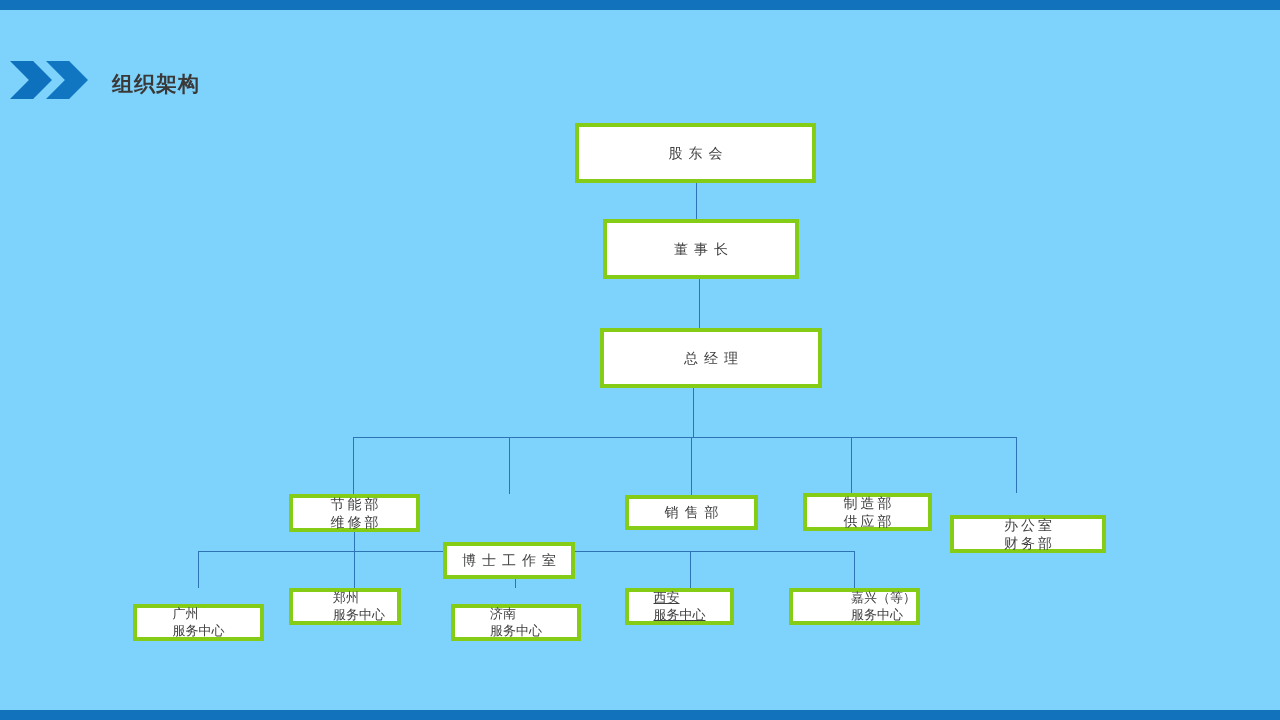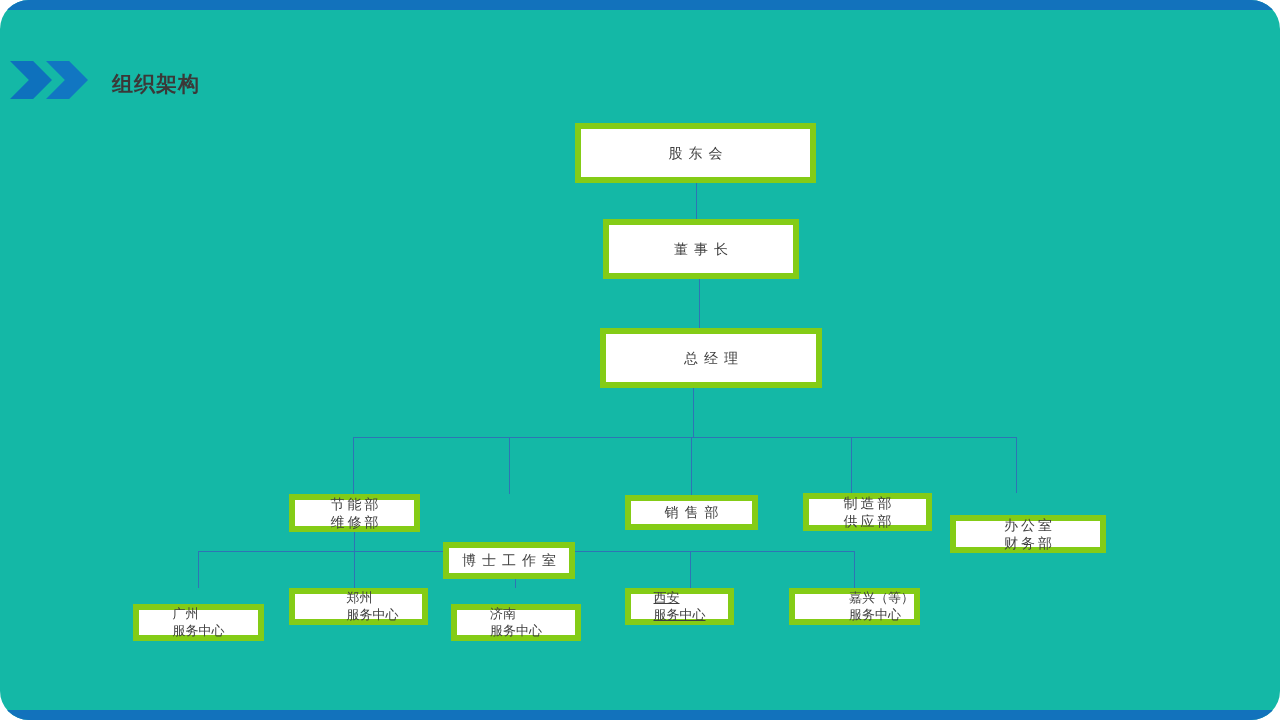--- a/index.html
+++ b/index.html
@@ -1,40 +1,40 @@
 <!DOCTYPE html>
 <html><head>
 <meta charset="utf-8">
 <style>
   * { margin:0; padding:0; box-sizing:border-box; }
   html,body { background:#ffffff; }
   body { font-family:"Liberation Sans","DejaVu Sans",sans-serif; }
   .slide {
     position:relative; width:1280px; height:720px;
-    background:#14b8a6; overflow:hidden;border-radius:29px;
+    background:#7dd3fc; overflow:hidden;
   }
   .bar { position:absolute; left:0; width:1280px; height:10px; background:#1272BC; }
   .bar.top { top:0; }
   .bar.bottom { bottom:0; }
 
   .chevrons { position:absolute; left:10px; top:61px; width:80px; height:38px; }
   .chev {
     position:absolute; top:0; width:42px; height:38px; background:#0E71BD;
     clip-path:polygon(0 0, 55% 0, 100% 50%, 55% 100%, 0 100%, 45% 50%);
   }
   .chev.c1 { left:0; }
   .chev.c2 { left:36px; background:#1176C2; }
 
   .heading {
     position:absolute; left:112px; top:70px;
     font-size:21px; font-weight:bold; color:#3B3838; letter-spacing:1px;
   }
 
   .node {
-    position:absolute; background:#ffffff; border:6px solid #84cc16;
+    position:absolute; background:#ffffff; border:4px solid #84cc16;
     display:flex; align-items:center; justify-content:center;
     color:#404040; font-size:14px; text-align:center;
   }
   .node-label { white-space:pre-line; line-height:1.3; }
   .spacing-wide .node-label { letter-spacing:6px; margin-right:-6px; }
   .spacing-mid  .node-label { letter-spacing:3px; margin-right:-3px; }
   .align-left   .node-label { text-align:left; font-size:13px; letter-spacing:0; }
 
   .cline { position:absolute; background:#2E74B5; }
   .cline.v { width:1px; }
@@ -100,21 +100,21 @@
     </div>
     <div class="node spacing-mid" style="left:950px;top:515px;width:156px;height:38px;">
       <span class="node-label">办公室
 财务部</span>
     </div>
 
     <div class="node align-left" style="left:133px;top:588px;width:131px;height:37px;margin-top:16px;">
       <span class="node-label">广州
 服务中心</span>
     </div>
-    <div class="node align-left" style="left:289px;top:588px;width:139px;height:37px;padding-left:28px;">
+    <div class="node align-left" style="left:289px;top:588px;width:112px;height:37px;padding-left:28px;">
       <span class="node-label">郑州
 服务中心</span>
     </div>
     <div class="node align-left" style="left:451px;top:604px;width:130px;height:37px;">
       <span class="node-label">济南
 服务中心</span>
     </div>
     <div class="node align-left" style="left:625px;top:588px;width:109px;height:37px;text-decoration:underline;">
       <span class="node-label">西安
 服务中心</span>

